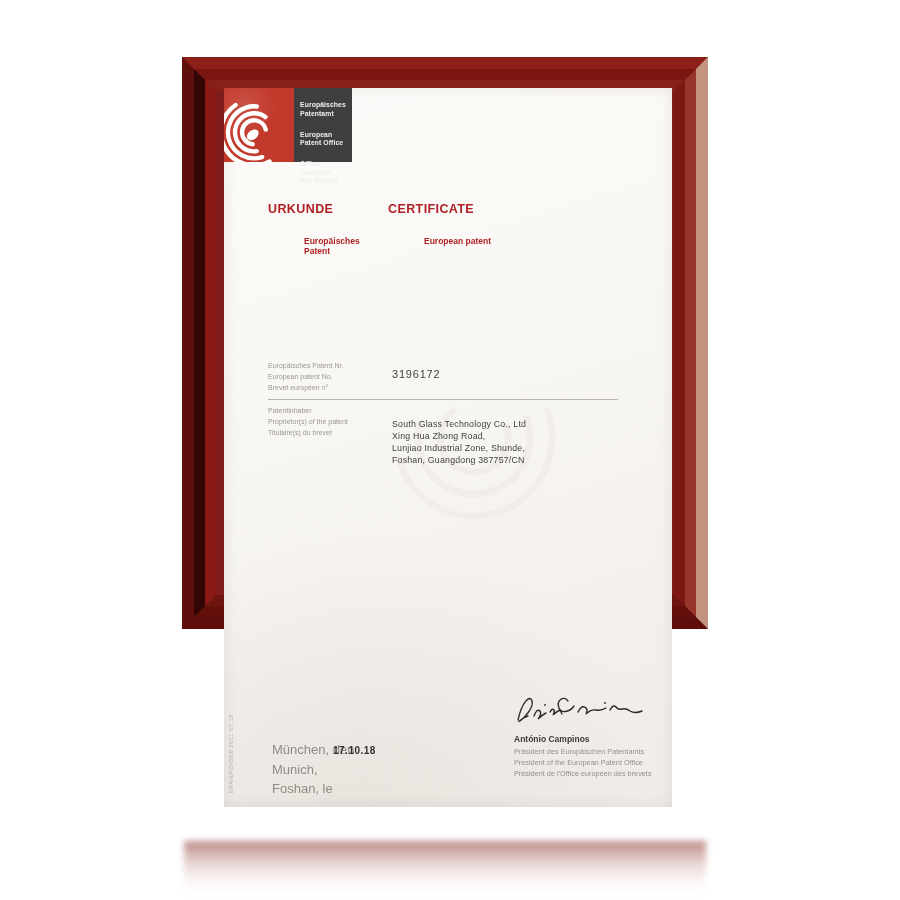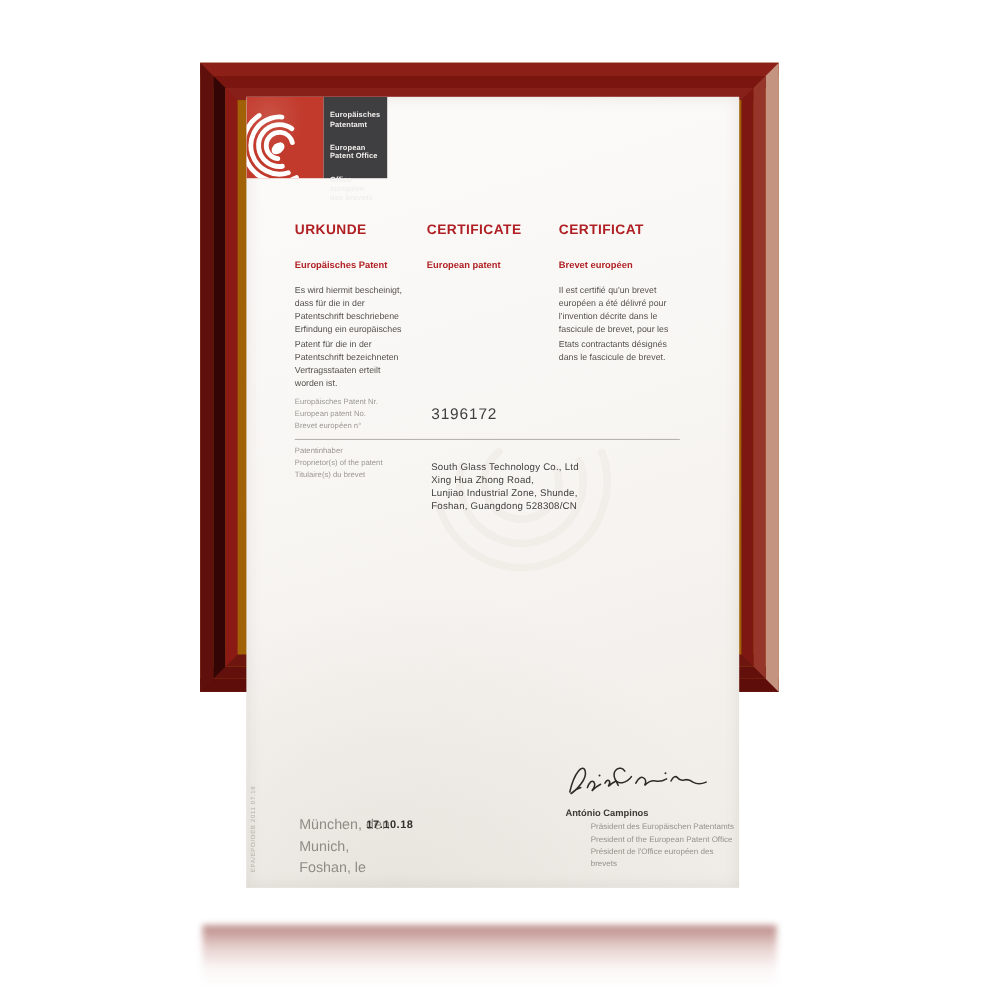--- a/index.html
+++ b/index.html
@@ -1,21 +1,21 @@
 <!DOCTYPE html>
 <html><head>
 <meta charset="utf-8">
 <style>
   html,body{margin:0;padding:0;}
   body{
     width:900px;height:900px;background:#ffffff;overflow:hidden;position:relative;
     font-family:"Liberation Sans","DejaVu Sans",sans-serif;
   }
   
-  .frame{position:absolute;left:182px;top:57px;width:526px;height:572px;background:#a16207;}
+  .frame{position:absolute;left:182px;top:57px;width:526px;height:572px;background:#7f1d1d;}
   .bev{position:absolute;pointer-events:none;}
   .bev1{inset:0;border:12px solid;border-color:#8c2019 #c49480 #5e0d0a #5f100d;}
   .bev2{inset:12px;border:11px solid;border-color:#7a1510 #96352a #63100c #330605;}
   .bev3{inset:23px;border:11px solid;border-color:#88201a #7c1712 #6f1510 #8c1a14;}
   .reflection{
     position:absolute;left:184px;top:841px;width:522px;height:57px;
     background:linear-gradient(to bottom, rgba(120,22,16,0.5) 0%, rgba(150,60,50,0.22) 38%, rgba(190,130,120,0.07) 68%, rgba(255,255,255,0) 100%);
     filter:blur(3px);
   }
   
@@ -40,41 +40,41 @@
   .logo-text{
     width:58px;height:74px;background:#3f3e41;color:#f1efec;
     font-size:6.8px;font-weight:bold;line-height:1.25;letter-spacing:0.1px;
     padding:5px 4px 0 6px;box-sizing:border-box;white-space:pre-line;
   }
   .logo-text .grp{margin-bottom:4px;}
   
   .col{position:absolute;top:114px;width:108px;height:230px;}
   .col.c1{left:44px;} .col.c2{left:164px;} .col.c3{left:284px;}
   .col-head{position:absolute;top:0;font-size:12.5px;font-weight:bold;letter-spacing:0.4px;color:#b01f23;}
-  .col-sub{position:absolute;top:34px;font-size:8.5px;font-weight:bold;color:#b01f23;}
+  .col-sub{position:absolute;top:34px;font-size:8.5px;font-weight:bold;color:#b01f23;margin-left:36px;}
   .col-body{position:absolute;top:56px;font-size:8px;line-height:1.52;color:#55524d;width:106px;}
   
   .lbl{font-size:7px;line-height:1.55;color:#9b9892;}
   .pn-labels{position:absolute;left:44px;top:273px;}
-  .pn-value{position:absolute;left:168px;top:280px;font-size:14px;letter-spacing:0.8px;color:#3f3e3c;}
+  .pn-value{position:absolute;left:168px;top:280px;font-size:11px;letter-spacing:0.8px;color:#3f3e3c;}
   .rule{position:absolute;left:44px;top:311px;width:350px;height:1px;background:#b7b4b0;}
   .prop-labels{position:absolute;left:44px;top:318px;}
   .prop-value{position:absolute;left:168px;top:331px;font-size:8.8px;line-height:1.35;color:#403f3d;letter-spacing:0.2px;white-space:pre-line;}
   
   .side-code{
     position:absolute;left:4px;top:610px;height:95px;
     writing-mode:vertical-rl;transform:rotate(180deg);
     font-size:5.5px;letter-spacing:0.6px;color:#b3afa6;
   }
   .date-labels{position:absolute;left:48px;top:652px;font-size:13px;line-height:1.5;color:#8f8c86;}
   .date-value{position:absolute;left:109px;top:657px;font-size:10px;font-weight:700;color:#33312f;letter-spacing:0.5px;}
   .sig-block{position:absolute;left:288px;top:600px;width:160px;}
   .sig-svg{position:absolute;left:0;top:0;}
   .sig-name{position:absolute;left:2px;top:46px;font-size:8.5px;font-weight:bold;color:#3d3a37;}
-  .sig-titles{position:absolute;left:2px;top:59px;font-size:7.3px;line-height:1.5;color:#94918b;margin-left:23px;}
+  .sig-titles{position:absolute;left:2px;top:59px;font-size:7.3px;line-height:1.5;color:#94918b;}
 </style>
 </head>
 <body>
 
 <div class="frame">
   <div class="bev bev1"></div>
   <div class="bev bev2"></div>
   <div class="bev bev3"></div>
 
   <div class="paper">
@@ -105,50 +105,44 @@
         <div class="grp">European
 Patent Office</div>
         <div class="grp">Office européen
 des brevets</div>
       </div>
     </div>
 
     <div class="col c1">
       <div class="col-head">URKUNDE</div>
       <div class="col-sub">Europäisches Patent</div>
-      <div class="col-body">Es wird hiermit bescheinigt, dass für die in der Patentschrift beschriebene Erfindung ein europäisches Patent für die in der Patentschrift bezeichneten Vertragsstaaten erteilt worden ist.</div>
     </div>
     <div class="col c2">
       <div class="col-head">CERTIFICATE</div>
       <div class="col-sub">European patent</div>
-    </div>
-    <div class="col c3">
-      <div class="col-head">CERTIFICAT</div>
-      <div class="col-sub">Brevet européen</div>
-      <div class="col-body">Il est certifié qu'un brevet européen a été délivré pour l'invention décrite dans le fascicule de brevet, pour les Etats contractants désignés dans le fascicule de brevet.</div>
     </div>
 
     <div class="pn-labels">
       <div class="lbl">Europäisches Patent Nr.</div>
       <div class="lbl">European patent No.</div>
       <div class="lbl">Brevet européen n°</div>
     </div>
     <div class="pn-value">3196172</div>
 
     <div class="rule"></div>
 
     <div class="prop-labels">
       <div class="lbl">Patentinhaber</div>
       <div class="lbl">Proprietor(s) of the patent</div>
       <div class="lbl">Titulaire(s) du brevet</div>
     </div>
     <div class="prop-value">South Glass Technology Co., Ltd
 Xing Hua Zhong Road,
 Lunjiao Industrial Zone, Shunde,
-Foshan, Guangdong 528308/CN</div>
+Foshan, Guangdong 387757/CN</div>
 
     <div class="side-code">EPA/EPO/OEB 2011 07.18</div>
 
     <div class="date-labels">
       <div>München, den</div>
       <div>Munich,</div>
       <div>Foshan, le</div>
     </div>
     <div class="date-value">17.10.18</div>
 

